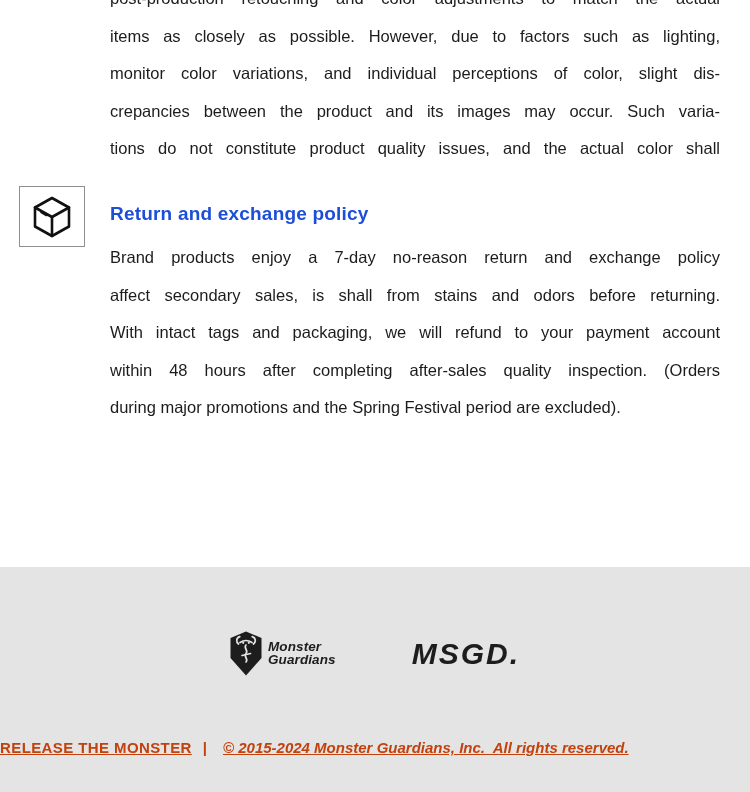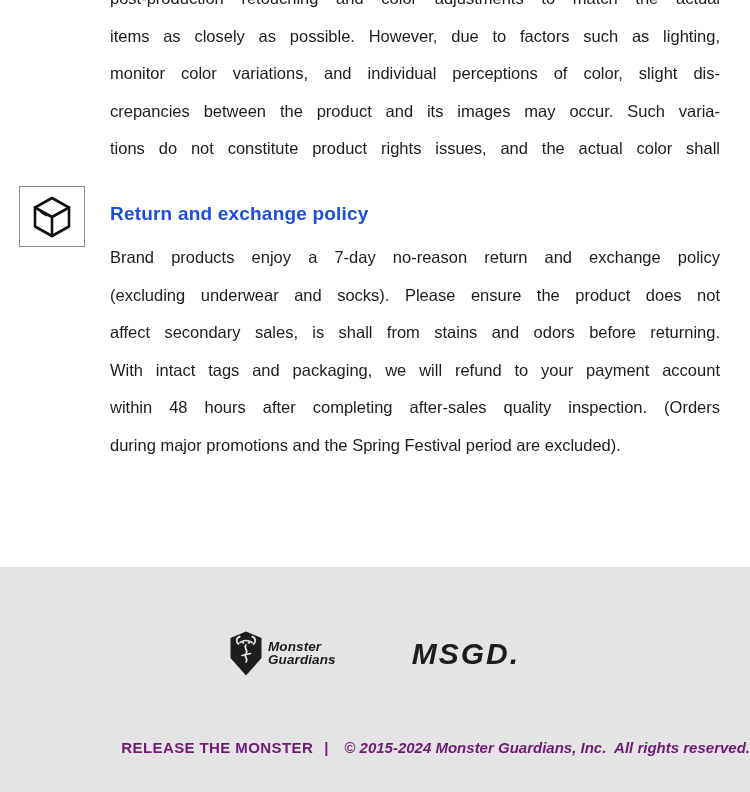--- a/index.html
+++ b/index.html
@@ -85,55 +85,55 @@
     font-style: italic;
     font-weight: 800;
     font-size: 30px;
     letter-spacing: 2px;
     color: #1d1d1d;
   }
   .copyright-row {
     position: absolute;
     top: 172px; left: 0;
     width: 100%;
-    display: flex; justify-content: flex-end; align-items: baseline;
+    display: flex; justify-content: flex-start; align-items: baseline;
     font-size: 15px;
-    color: #701a75;
+    color: #c2410c;
+    text-decoration: underline;
   }
   .tagline { font-weight: 700; letter-spacing: 0.4px; }
   .sep { font-weight: 700; margin: 0 16px 0 11px; }
   .copyright { font-weight: 700; font-style: italic; white-space: pre; }
 </style>
 </head>
 <body>
 
 <div class="page">
 
   <div class="para intro">
     <div class="text-line">post-production retouching and color adjustments to match the actual</div>
     <div class="text-line">items as closely as possible. However, due to factors such as lighting,</div>
     <div class="text-line">monitor color variations, and individual perceptions of color, slight dis-</div>
     <div class="text-line">crepancies between the product and its images may occur. Such varia-</div>
-    <div class="text-line">tions do not constitute product rights issues, and the actual color shall</div>
+    <div class="text-line">tions do not constitute product quality issues, and the actual color shall</div>
   </div>
 
   <div class="icon-box">
     <svg width="40" height="42" viewBox="0 0 40 42" fill="none" stroke="#111111" stroke-width="2.6" stroke-linejoin="round" stroke-linecap="round">
       <path d="M20 2 L37 11.5 V30.5 L20 40 L3 30.5 V11.5 Z"></path>
       <path d="M3 11.5 L20 21 L37 11.5"></path>
       <path d="M20 21 V40"></path>
       <path d="M9.5 16.2 L14.5 19"></path>
     </svg>
   </div>
 
   <h2 class="section-heading">Return and exchange policy</h2>
 
   <div class="para policy">
     <div class="text-line">Brand products enjoy a 7-day no-reason return and exchange policy</div>
-    <div class="text-line">(excluding underwear and socks). Please ensure the product does not</div>
     <div class="text-line">affect secondary sales, is shall from stains and odors before returning.</div>
     <div class="text-line">With intact tags and packaging, we will refund to your payment account</div>
     <div class="text-line">within 48 hours after completing after-sales quality inspection. (Orders</div>
     <div class="text-line natural-end">during major promotions and the Spring Festival period are excluded).</div>
   </div>
 
   <div class="footer">
 
     <div class="logo-row">
       <div class="mg-logo">

